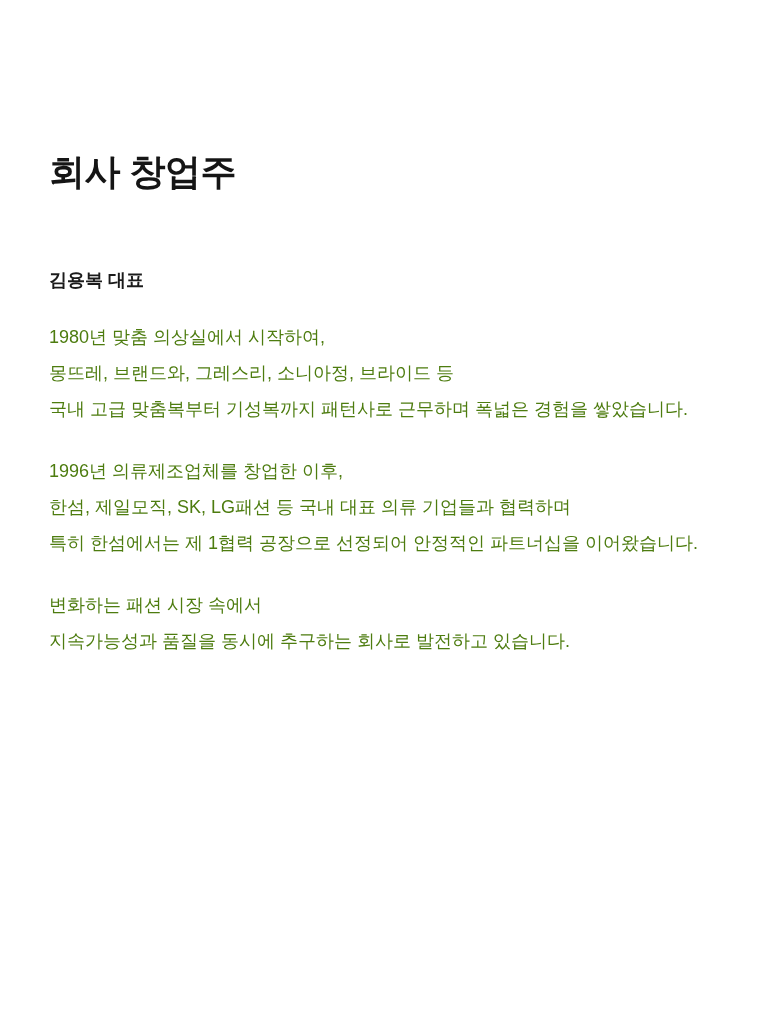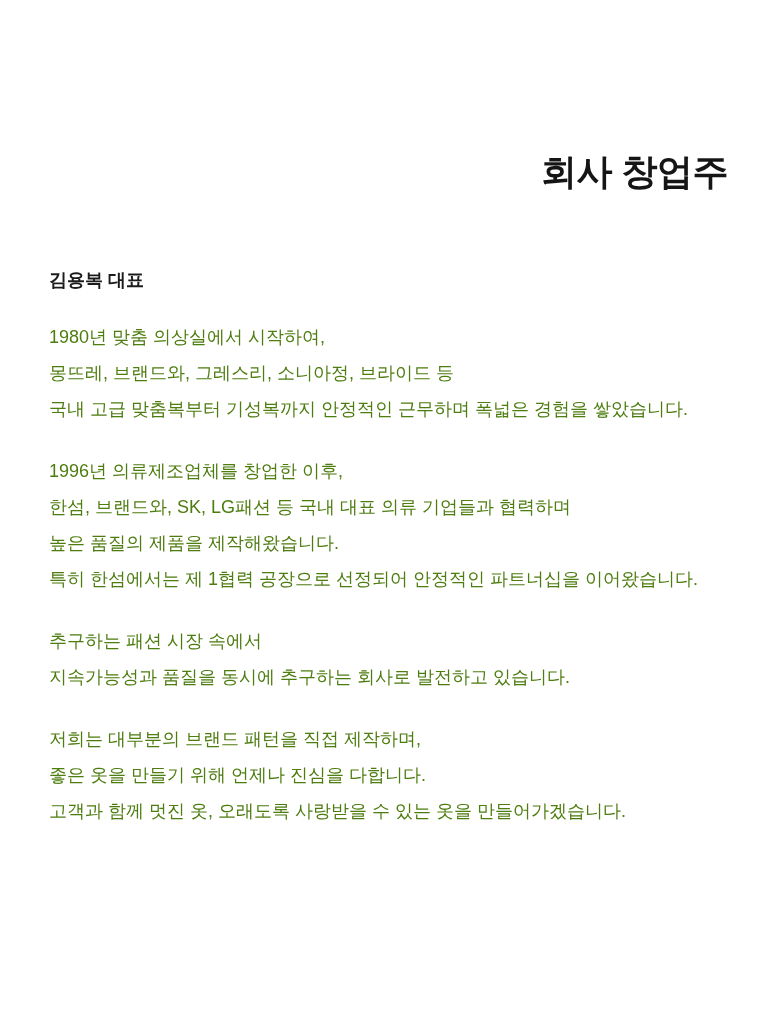--- a/index.html
+++ b/index.html
@@ -18,21 +18,20 @@
     color: #1b1b1b;
     overflow: hidden;
   }
   .doc-title {
     font-size: 36px;
     font-weight: 700;
     line-height: 44px;
     margin: 0 0 0 0;
     letter-spacing: -0.5px;
     color: #151515;
-    text-align: right;
   }
   .doc-subtitle {
     font-size: 18px;
     font-weight: 700;
     line-height: 26px;
     margin: 73px 0 16px 0;
     color: #1b1b1b;
   }
   .paragraph {
     margin: 26px 0 0 0;
@@ -52,34 +51,28 @@
 
 <div class="page">
 
   <h1 class="doc-title">회사 창업주</h1>
 
   <h2 class="doc-subtitle">김용복 대표</h2>
 
   <div class="paragraph">
     <div class="text-line">1980년 맞춤 의상실에서 시작하여,</div>
     <div class="text-line">몽뜨레, 브랜드와, 그레스리, 소니아정, 브라이드 등</div>
-    <div class="text-line">국내 고급 맞춤복부터 기성복까지 안정적인 근무하며 폭넓은 경험을 쌓았습니다.</div>
+    <div class="text-line">국내 고급 맞춤복부터 기성복까지 패턴사로 근무하며 폭넓은 경험을 쌓았습니다.</div>
   </div>
 
   <div class="paragraph">
     <div class="text-line">1996년 의류제조업체를 창업한 이후,</div>
-    <div class="text-line">한섬, 브랜드와, SK, LG패션 등 국내 대표 의류 기업들과 협력하며</div>
-    <div class="text-line">높은 품질의 제품을 제작해왔습니다.</div>
+    <div class="text-line">한섬, 제일모직, SK, LG패션 등 국내 대표 의류 기업들과 협력하며</div>
     <div class="text-line">특히 한섬에서는 제 1협력 공장으로 선정되어 안정적인 파트너십을 이어왔습니다.</div>
   </div>
 
   <div class="paragraph">
-    <div class="text-line">추구하는 패션 시장 속에서</div>
+    <div class="text-line">변화하는 패션 시장 속에서</div>
     <div class="text-line">지속가능성과 품질을 동시에 추구하는 회사로 발전하고 있습니다.</div>
   </div>
 
-  <div class="paragraph">
-    <div class="text-line">저희는 대부분의 브랜드 패턴을 직접 제작하며,</div>
-    <div class="text-line">좋은 옷을 만들기 위해 언제나 진심을 다합니다.</div>
-    <div class="text-line">고객과 함께 멋진 옷, 오래도록 사랑받을 수 있는 옷을 만들어가겠습니다.</div>
-  </div>
 
 </div>
 
 </body></html>

